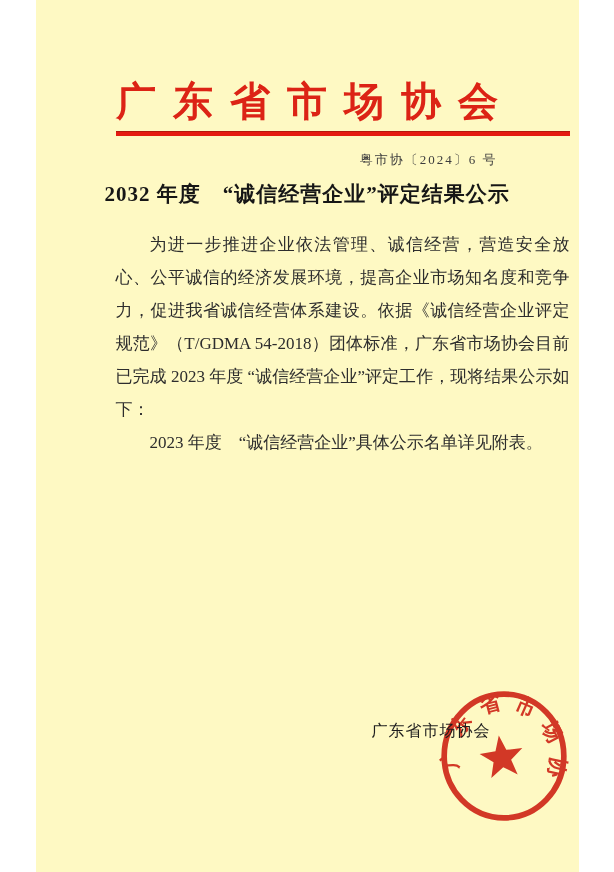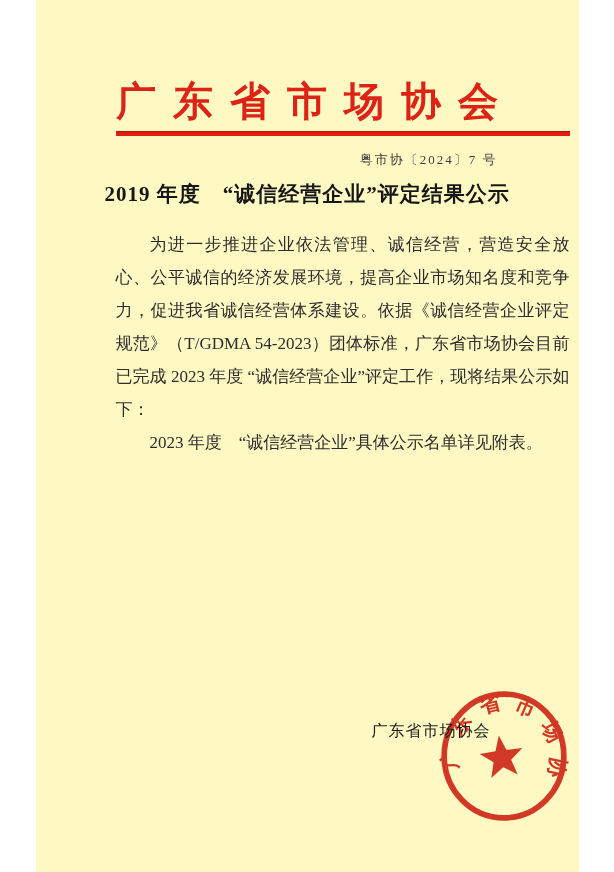--- a/index.html
+++ b/index.html
@@ -81,26 +81,26 @@
 </style>
 </head>
 <body>
 
 <div class="page">
 
   <div class="org-title">广东省市场协会</div>
 
   <div class="red-rule"></div>
 
-  <div class="doc-number">粤市协〔2024〕7 号</div>
+  <div class="doc-number">粤市协〔2024〕6 号</div>
 
-  <div class="doc-title">2019 年度　“诚信经营企业”评定结果公示</div>
+  <div class="doc-title">2032 年度　“诚信经营企业”评定结果公示</div>
 
   <div class="body-text">
-    <p>为进一步推进企业依法管理、诚信经营，营造安全放心、公平诚信的经济发展环境，提高企业市场知名度和竞争力，促进我省诚信经营体系建设。依据《诚信经营企业评定规范》（T/GDMA 54-2023）团体标准，广东省市场协会目前已完成 2023 年度 “诚信经营企业”评定工作，现将结果公示如下：</p>
+    <p>为进一步推进企业依法管理、诚信经营，营造安全放心、公平诚信的经济发展环境，提高企业市场知名度和竞争力，促进我省诚信经营体系建设。依据《诚信经营企业评定规范》（T/GDMA 54-2018）团体标准，广东省市场协会目前已完成 2023 年度 “诚信经营企业”评定工作，现将结果公示如下：</p>
     <p>2023 年度　“诚信经营企业”具体公示名单详见附表。</p>
   </div>
 
   <svg class="seal" viewBox="0 0 128 128" xmlns="http://www.w3.org/2000/svg">
     <ellipse cx="64" cy="64" rx="58" ry="60" fill="none" stroke="#cf2a1b" stroke-width="5.5"></ellipse>
     <path id="sealArc" fill="none" d="M 22,82 A 46,46 0 0 1 22,46 A 46,46 0 0 1 106,46 A 46,46 0 0 1 106,82"></path>
     <text font-size="20" fill="#cf2a1b" font-weight="bold" font-family="Liberation Serif, DejaVu Serif, serif">
       <textPath href="#sealArc" startOffset="6" textLength="205" lengthAdjust="spacing">广东省市场协会</textPath>
     </text>
     <polygon fill="#cf2a1b" transform="rotate(-8 62 66)" points="62,44 67.3,58.7 82.9,59.2 70.6,68.8 74.9,83.8 62,75 49.1,83.8 53.4,68.8 41.1,59.2 56.7,58.7"></polygon>

